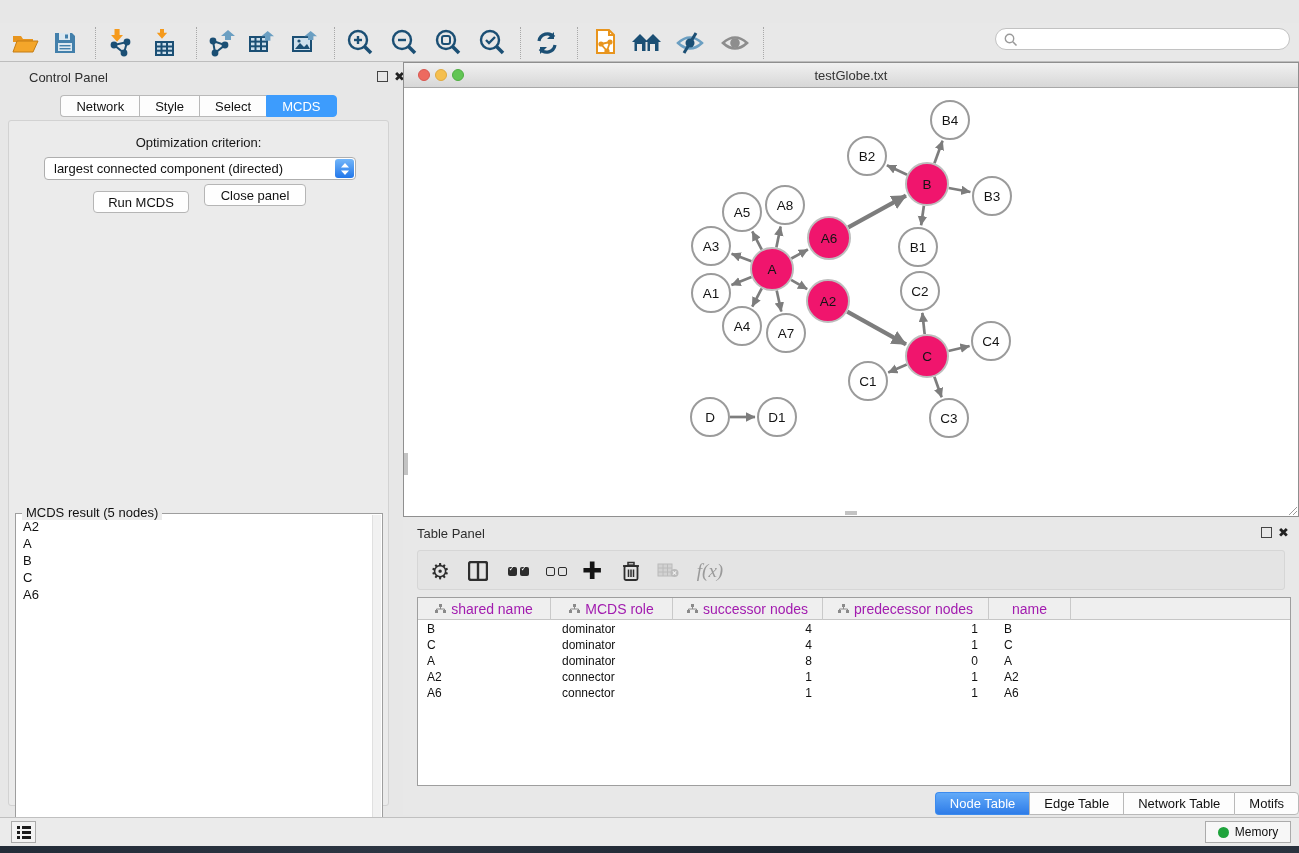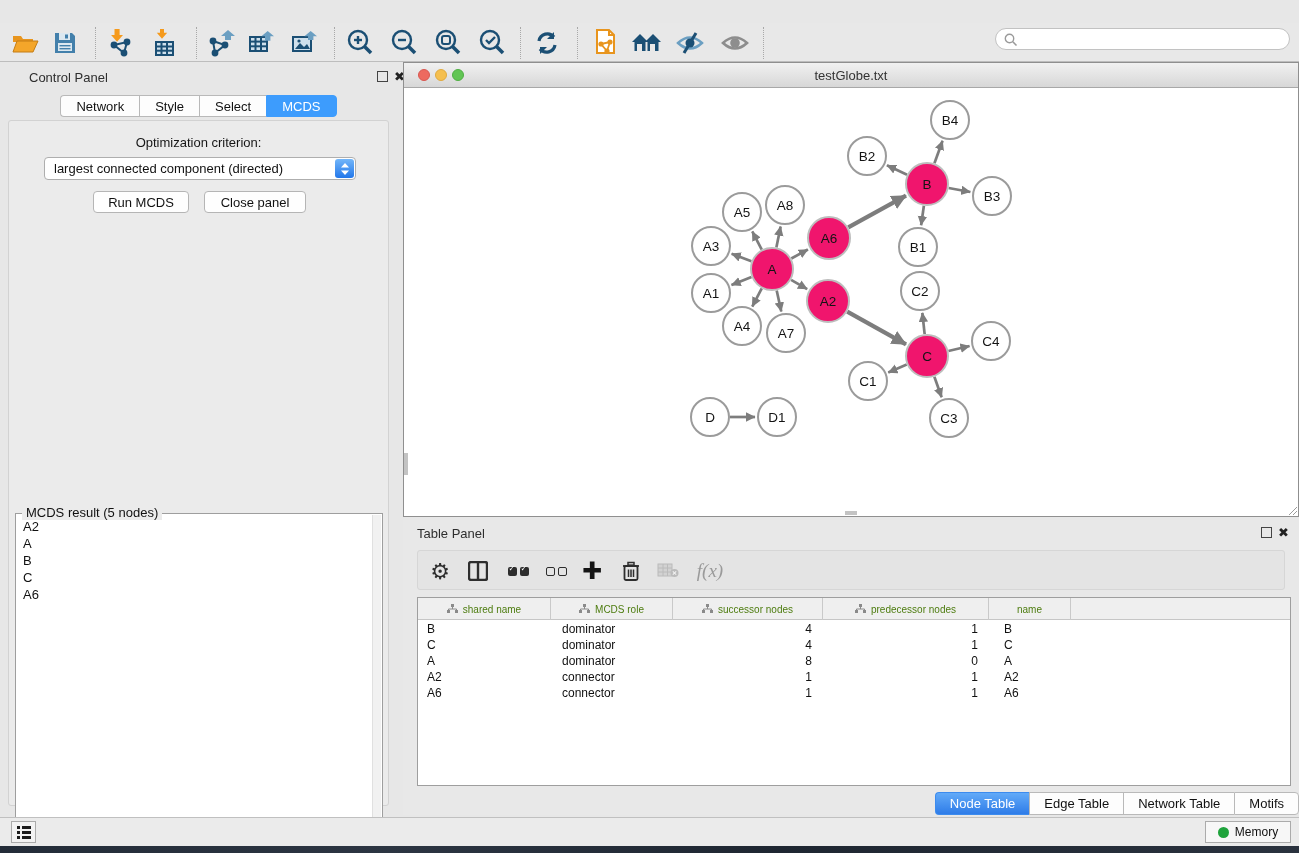--- a/index.html
+++ b/index.html
@@ -46,21 +46,21 @@
   #opt-select { left:35px; top:36px; width:312px; height:23px; background:#fff;
     border:1px solid #aeaeae; border-radius:4px; }
   #opt-select .val { left:9px; top:3px; font-size:13px; color:#111; }
   #opt-select .stepper { right:1px; top:1px; width:19px; height:19px; border-radius:3px;
     background:linear-gradient(#73b6f9,#2277ea); }
   #opt-select .stepper svg { position:absolute; left:3.5px; top:2.5px; }
   .pushbtn { position:absolute; height:22px; background:#fefefe; border:1px solid #b5b5b5;
     border-radius:4px; font-size:13px; color:#111; display:flex; align-items:center;
     justify-content:center; }
   #run-btn { left:84px; top:70px; width:96px; }
-  #closep-btn { left:195px; top:70px; width:102px; }
+  #closep-btn { left:195px; top:63px; width:102px; }
   #mcds-fieldset { left:6px; top:392px; width:368px; height:340px;
     border:1px solid #9e9e9e; background:#fff; }
   #mcds-legend { left:6px; top:-9px; padding:0 4px; background:#ebebeb; font-size:13px;
     color:#111; }
   #mcds-list { left:1px; top:4px; width:356px; }
   .mcds-item { font-size:13px; color:#111; padding:1px 6px; line-height:15px; }
   #mcds-scroll { right:1px; top:1px; width:9px; height:330px; background:#f1f1f1;
     border-left:1px solid #e0e0e0; }
 
   
@@ -89,21 +89,21 @@
   .cbx.dark::after { content:"✓"; position:absolute; left:1px; top:-3px; color:#fff;
     font-size:8px; font-family:"DejaVu Sans", sans-serif; }
   #fx-label { font-size:19px; color:#9a9a9a; font-family:"Liberation Serif", serif;
     font-style:italic; }
 
   #tp-table { left:14px; top:77px; width:874px; height:189px; background:#fff;
     border:1px solid #9e9e9e; }
   #tp-thead { left:0; top:0; height:22px; display:flex; background:#efefef;
     border-bottom:1px solid #c6c6c6; }
   .th { height:22px; display:flex; align-items:center; justify-content:center; gap:5px;
-    border-right:1px solid #c9c9c9; font-size:10px; color:#4d7c0f; }
+    border-right:1px solid #c9c9c9; font-size:14px; color:#a21caf; }
   .th:last-child { }
   .tbody-row { display:flex; height:16px; }
   .td { font-size:12px; color:#111; line-height:16px; white-space:nowrap; overflow:hidden; }
   .c0 { width:133px; padding-left:9px; }
   .c1 { width:122px; padding-left:11px; }
   .c2 { width:150px; text-align:right; padding-right:11px; }
   .c3 { width:166px; text-align:right; padding-right:11px; }
   .c4 { width:82px; padding-left:15px; }
   .th.c0,.th.c1,.th.c2,.th.c3,.th.c4 { padding:0; text-align:center; }
 

